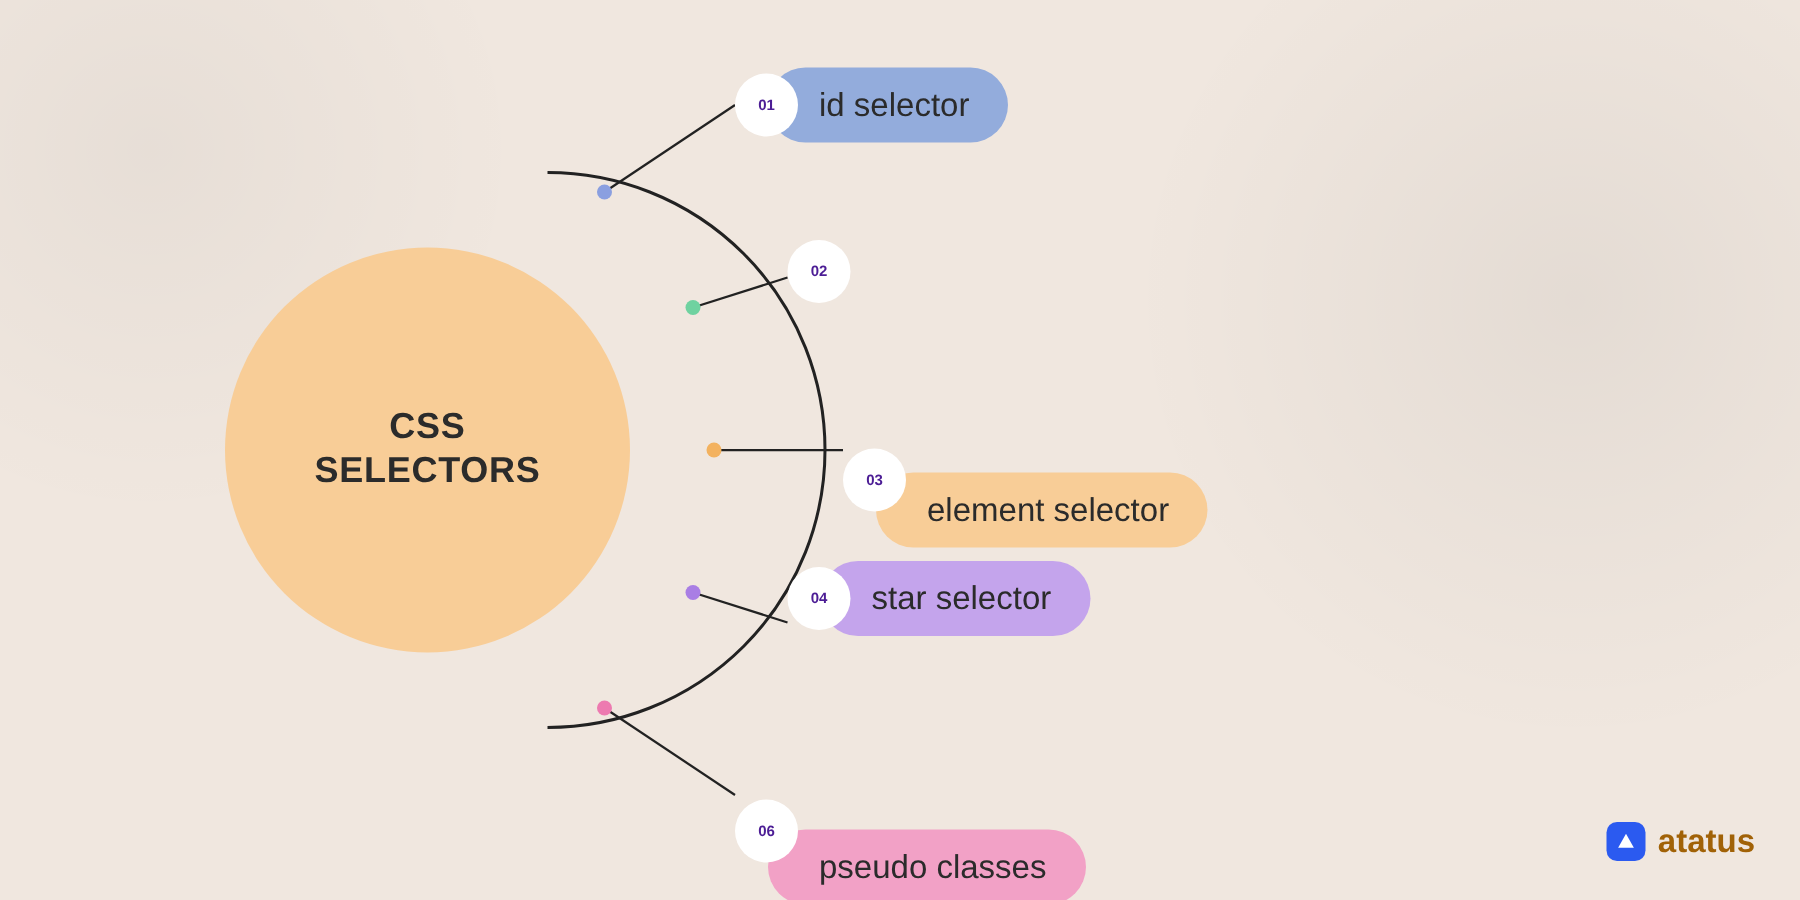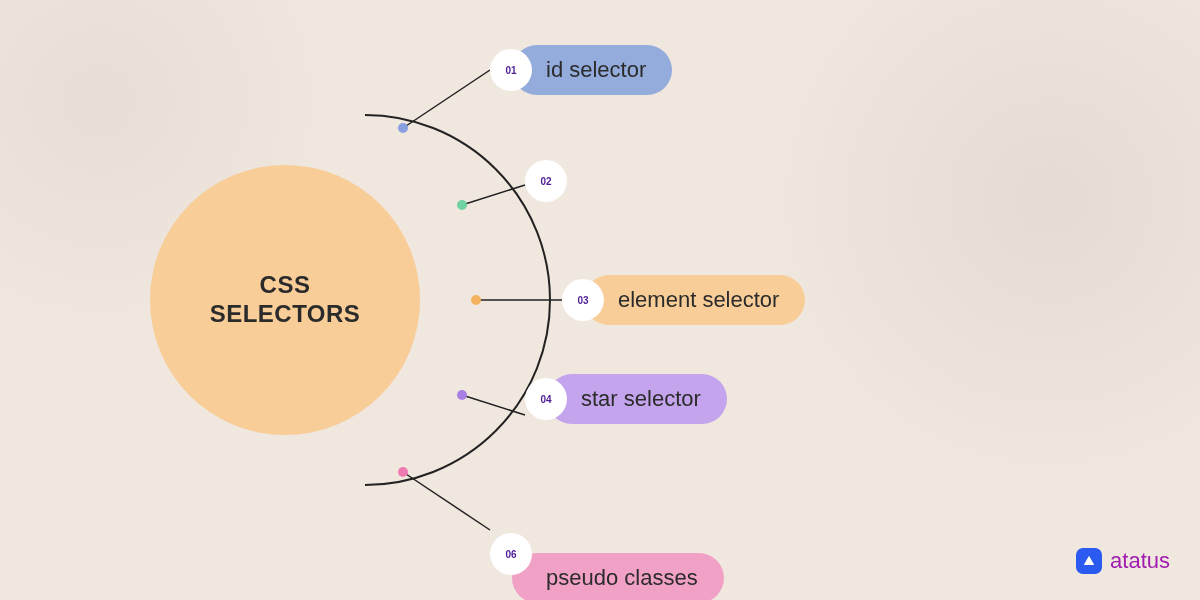--- a/index.html
+++ b/index.html
@@ -78,33 +78,33 @@
     display: flex;
     align-items: center;
     padding-left: 34px;
     padding-right: 26px;
     font-size: 22px;
     color: #2b2b2b;
     white-space: nowrap;
   }
   .pill.c1 { background: #93acdc; }
   .pill.c2 { background: #9fdcc1; }
-  .pill.c3 { background: #f8cd97; }
+  .pill.c3 { background: #f8cd97; margin-top: 40px; }
   .pill.c4 { background: #c4a4ec; }
   .pill.c5 { background: #f2a1c6; margin-top: 48px; }
   .brand {
     position: absolute;
     right: 30px;
     bottom: 26px;
     display: flex;
     align-items: center;
     gap: 8px;
     font-size: 22px;
-    font-weight: 400;
-    color: #a21caf;
+    font-weight: 700;
+    color: #a16207;
   }
   .brand-icon {
     width: 26px; height: 26px;
     background: #2b5af0;
     border-radius: 7px;
     display: flex;
     align-items: center;
     justify-content: center;
   }
   .brand-icon svg { width: 14px; height: 14px; }

